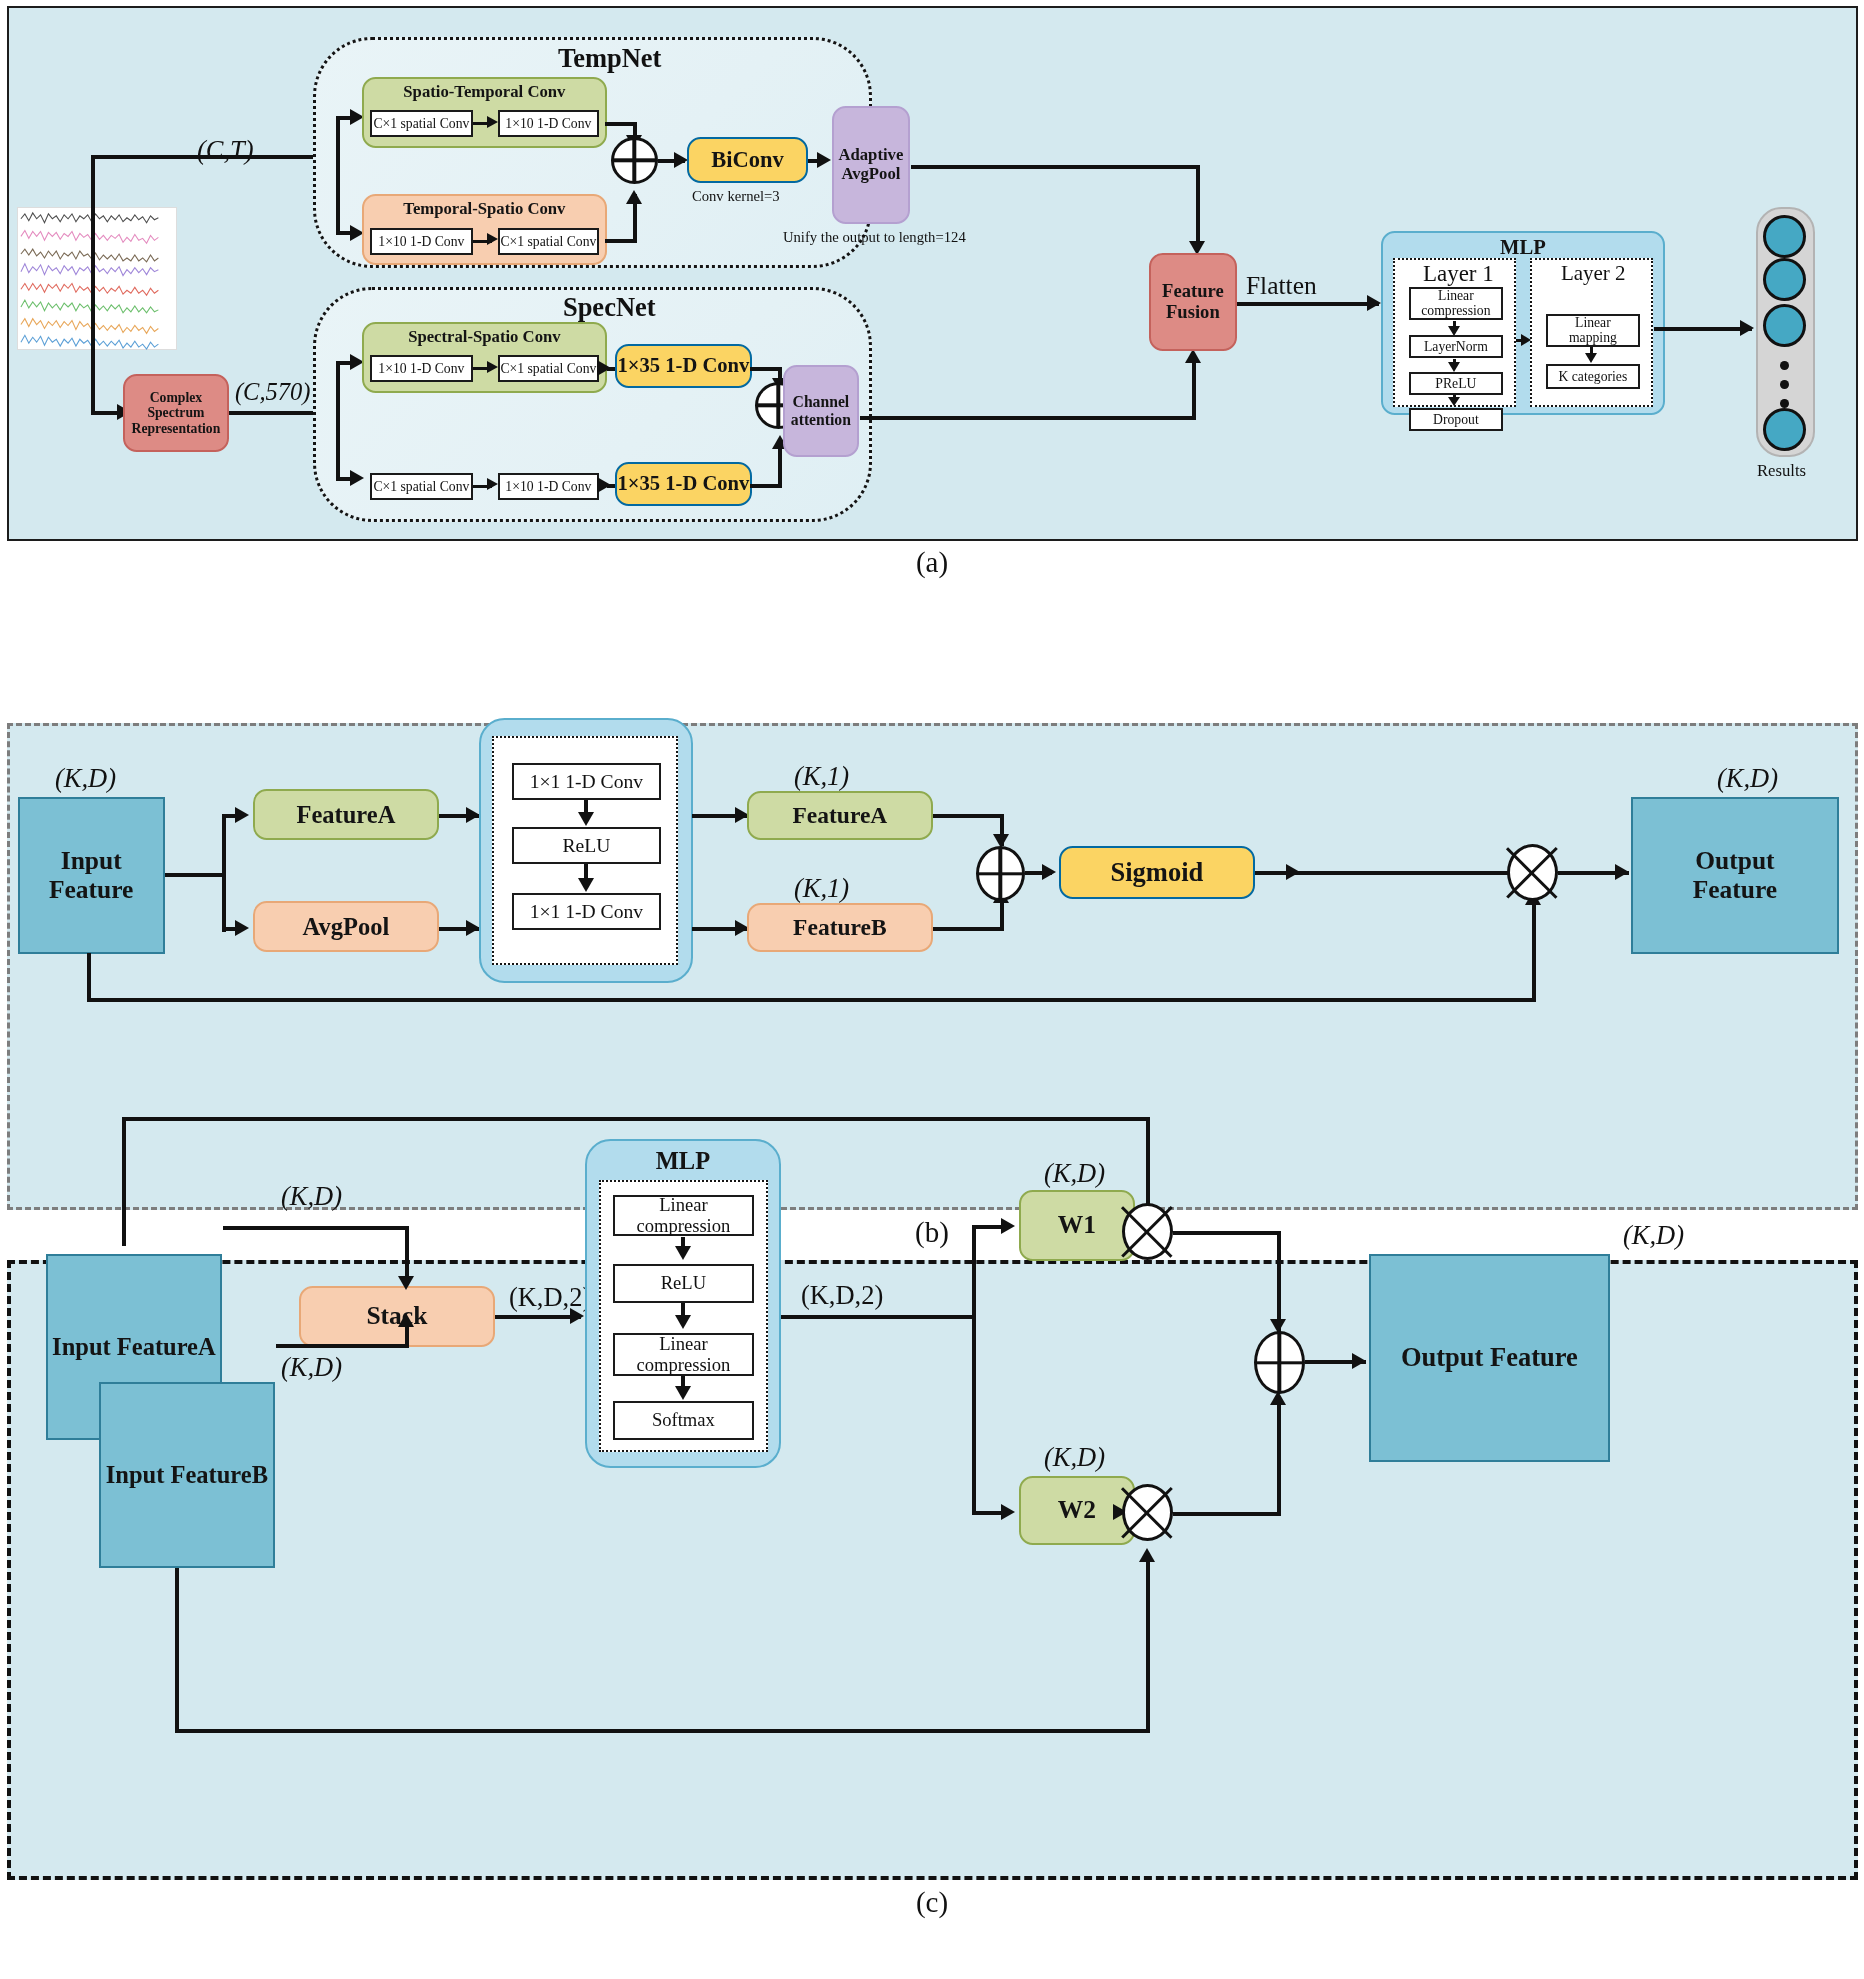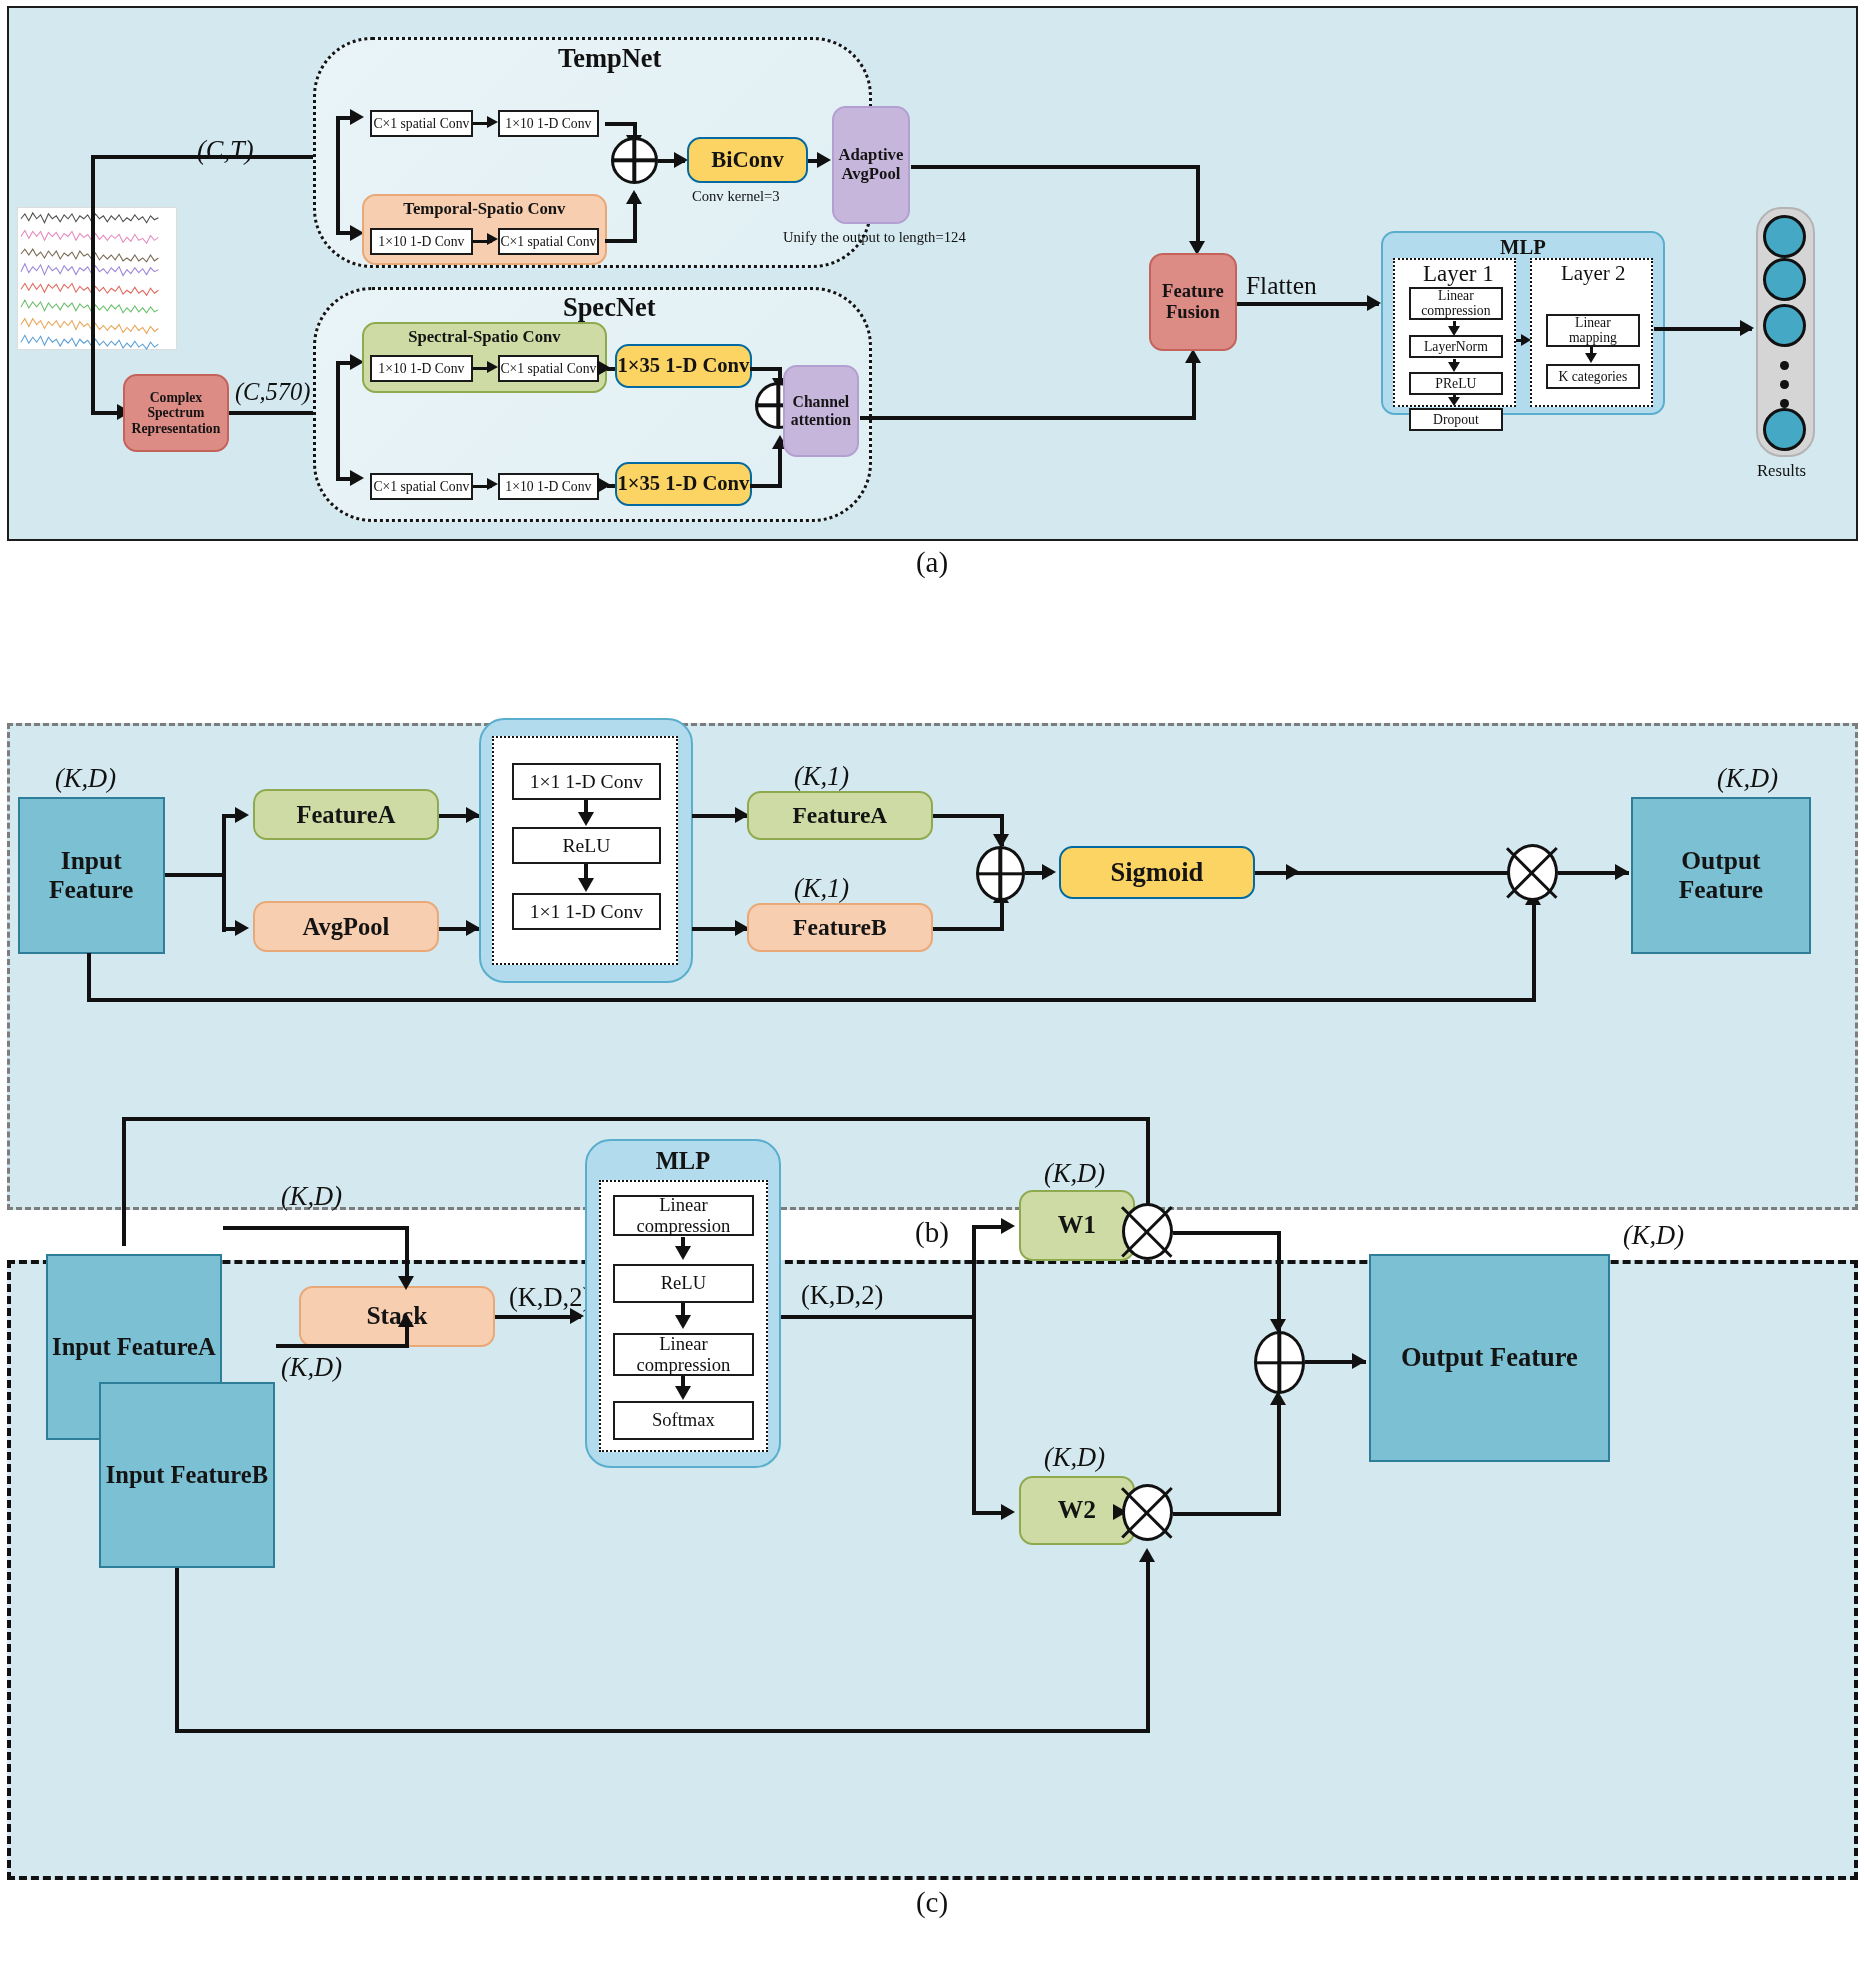--- a/index.html
+++ b/index.html
@@ -118,20 +118,23 @@
 
   <div class="dotted-region" style="left:304px; top:29px; width:559px; height:231px;"></div>
   <div class="lbl" style="left:549px; top:35px; font-size:26.5px; font-weight:bold;">TempNet</div>
 
   <div class="v" style="left:327px; top:108px; height:118px;"></div>
   <div class="h" style="left:327px; top:108px; width:19.6px;"></div>
   <div class="arw arw-r" style="left:341px; top:101px;"></div>
   <div class="h" style="left:327px; top:223px; width:19.6px;"></div>
   <div class="arw arw-r" style="left:341px; top:217px;"></div>
 
+  <div class="node rnd grp-green" style="left:353px; top:69px; width:245px; height:71px; display:block;">
+    <div style="text-align:center; font-size:16.7px; padding-top:3.9px;">Spatio-Temporal Conv</div>
+  </div>
   <div class="inner-box" style="left:361px; top:102px; width:103px; height:27.4px; font-size:13.7px;">
     <span>C×1 spatial Conv</span>
   </div>
   <div class="h" style="left:464px; top:114px; width:19.6px; height:2.9px;"></div>
   <div class="arw arw-r" style="left:478px; top:108px; border-left-width:11.8px; border-top-width:6.9px; border-bottom-width:6.9px;"></div>
   <div class="inner-box" style="left:489px; top:102px; width:101px; height:27.4px; font-size:13.7px;">
     <span>1×10 1-D Conv</span>
   </div>
 
   <div class="node rnd grp-orange" style="left:353px; top:186px; width:245px; height:71px; display:block;">
@@ -380,21 +383,21 @@
 
   <div class="h" style="left:1245px; top:145px; width:43px;"></div>
   <div class="arw arw-r" style="left:1276px; top:138px;"></div>
   <div class="op times" style="left:1497px; top:118px; width:51px; height:57px;"></div>
   <div class="h" style="left:1288px; top:145px; width:211px;"></div>
 
   <div class="h" style="left:1548px; top:145px; width:71px;"></div>
   <div class="arw arw-r" style="left:1605px; top:138px;"></div>
 
   <div class="lbl" style="left:1707px; top:37px; font-size:26.5px; font-style:italic;">(K,D)</div>
-  <div class="node teal" style="left:1621px; top:71px; width:180px; height:157px; font-size:25.5px;justify-content:center;">
+  <div class="node teal" style="left:1621px; top:71px; width:208px; height:157px; font-size:25.5px;justify-content:center;">
     <span style="white-space:pre-line;">Output
 Feature</span>
   </div>
 </div>
 
 <div class="caption" style="left:873px; top:1216px;">(b)</div>
 
 <div class="panel" id="panel-c">
 
   <div class="node teal" style="left:88px; top:118px; width:176px; height:186px; font-size:24.5px; z-index:2;">

